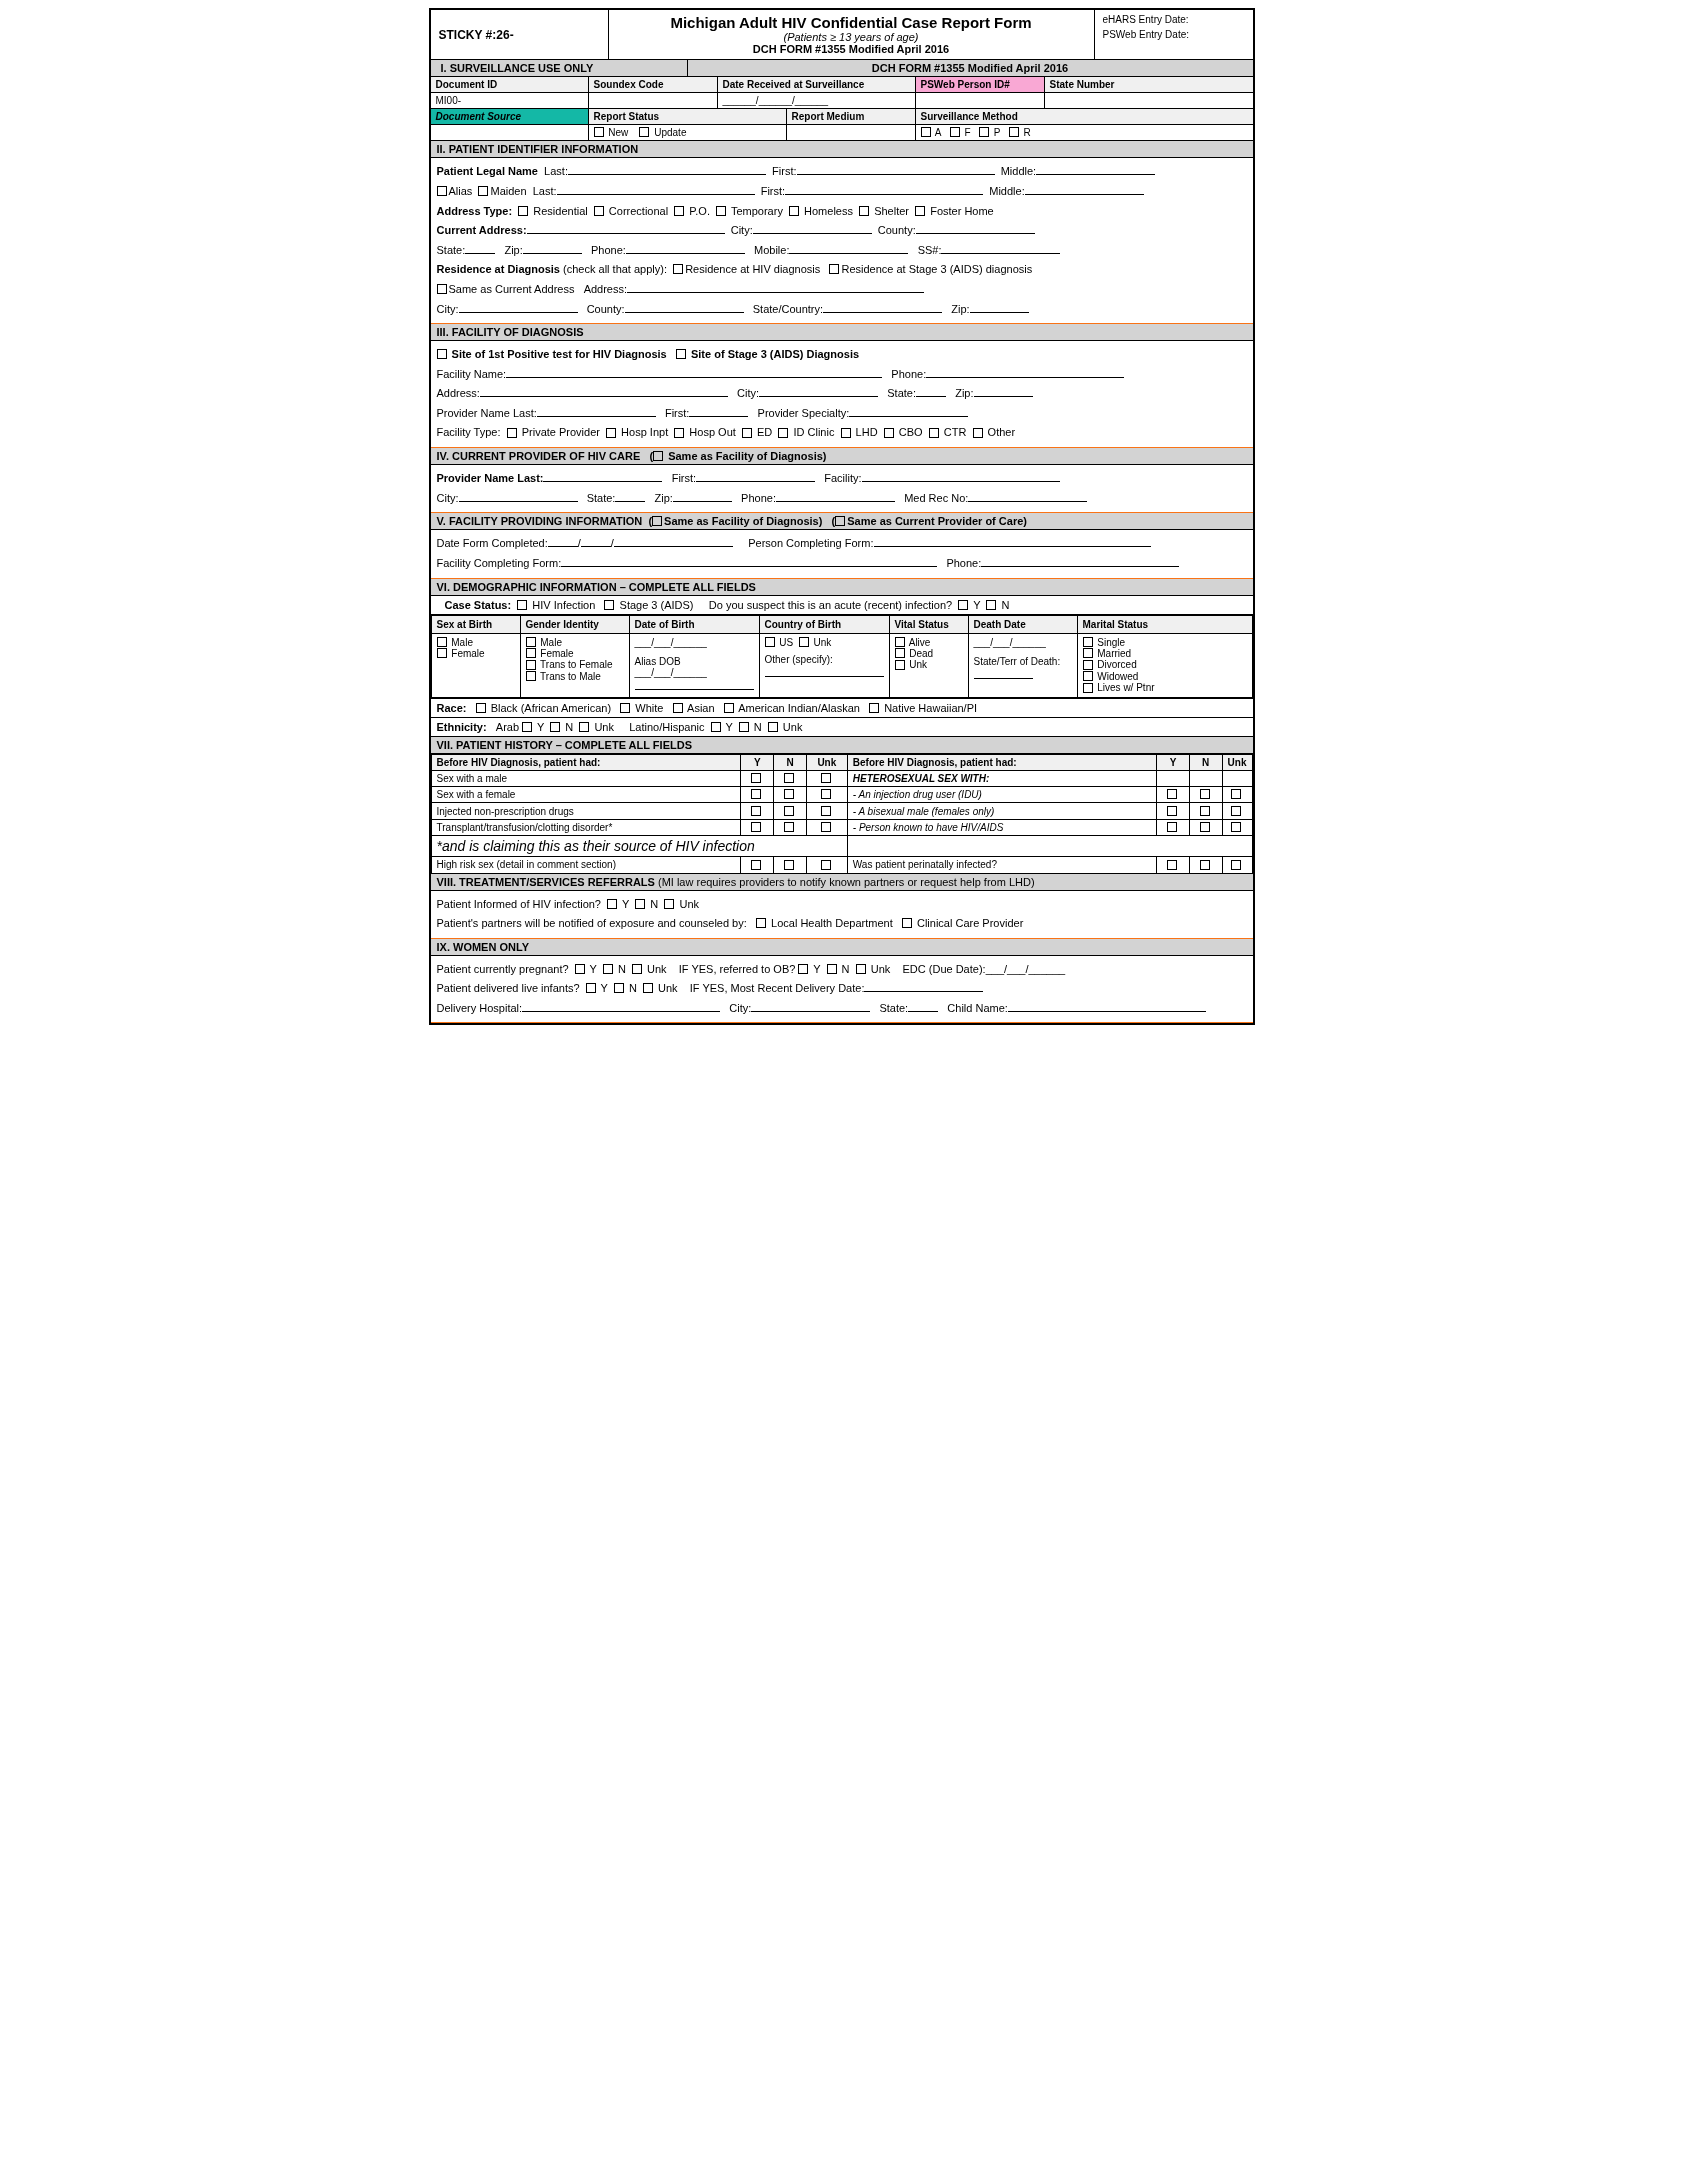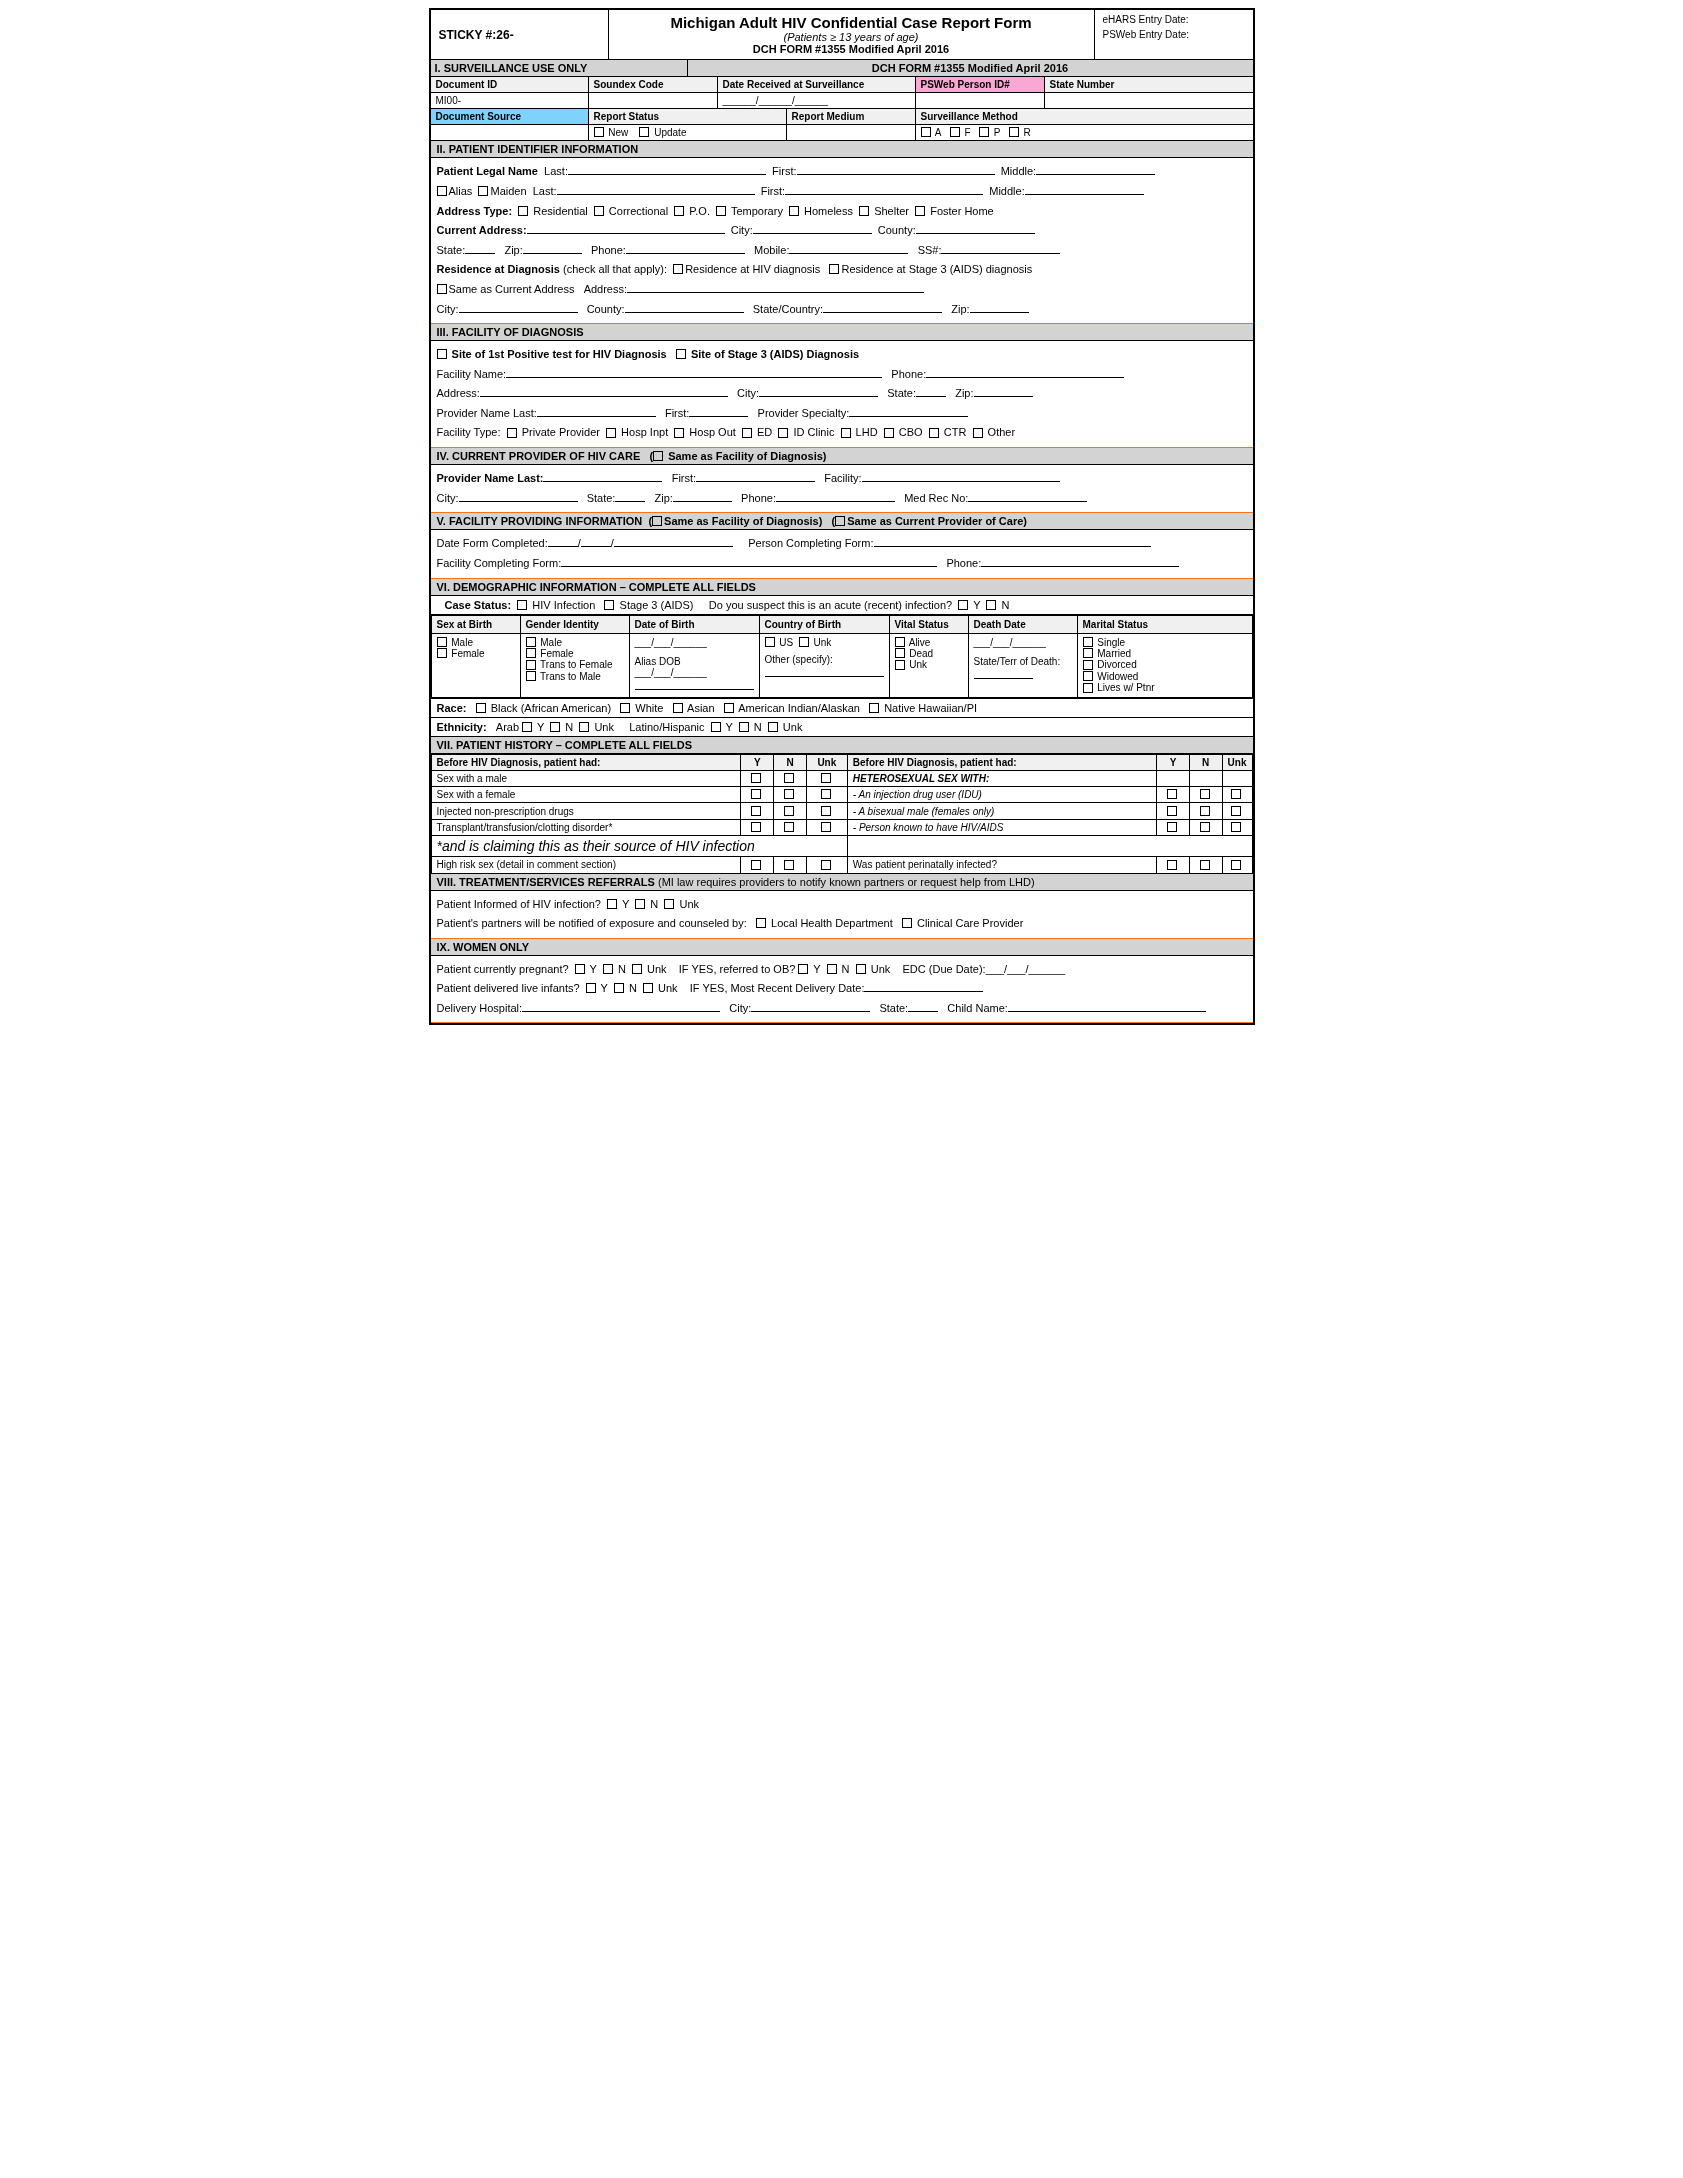--- a/index.html
+++ b/index.html
@@ -159,21 +159,21 @@
       <div class="sub-title">(Patients ≥ 13 years of age)</div>
       <div class="form-num">DCH FORM #1355 Modified April 2016</div>
     </div>
     <div class="ehars-box">
       <div>eHARS Entry Date:</div>
       <div>PSWeb Entry Date:</div>
     </div>
   </div>
 
   <div style="display:flex; border-bottom:1px solid #000;">
-    <div style="background:#d3d3d3; font-weight:bold; padding:2px 4px; font-size:11px; border-right:1px solid #000; flex:0 0 257px;">I.  SURVEILLANCE USE ONLY</div>
+    <div style="background:#d3d3d3; font-weight:bold; padding:2px 10px; font-size:11px; border-right:1px solid #000; flex:0 0 257px;">I.  SURVEILLANCE USE ONLY</div>
     <div style="flex:1; text-align:center; font-weight:bold; font-size:11px; padding:2px 6px; background:#d3d3d3;">DCH FORM #1355 Modified April 2016</div>
   </div>
 
   <div class="main-row">
     <div class="main-cell" style="flex:0 0 158px; font-weight:bold; background:#f0f0f0;">Document ID</div>
     <div class="main-cell" style="flex:0 0 129px; font-weight:bold; background:#f0f0f0;">Soundex Code</div>
     <div class="main-cell" style="flex:0 0 198px; font-weight:bold; background:#f0f0f0;">Date Received at Surveillance</div>
     <div class="main-cell" style="flex:0 0 129px; font-weight:bold; background:#f9a8d4;">PSWeb Person ID#</div>
     <div class="main-cell" style="font-weight:bold; background:#f0f0f0;">State Number</div>
   </div>
@@ -184,21 +184,21 @@
     </div>
     <div class="main-cell" style="flex:0 0 129px;"></div>
     <div class="main-cell" style="flex:0 0 198px;">
       ______/______/______
     </div>
     <div class="main-cell" style="flex:0 0 129px;"></div>
     <div class="main-cell"></div>
   </div>
 
   <div class="main-row">
-    <div class="main-cell" style="flex:0 0 158px; font-weight:bold; background:#7dd3fc;">Document Source</div>
+    <div class="main-cell" style="flex:0 0 158px; font-weight:bold; background:#14b8a6;font-style:italic;">Document Source</div>
     <div class="main-cell" style="flex:0 0 198px; font-weight:bold; background:#f0f0f0;">Report Status</div>
     <div class="main-cell" style="flex:0 0 129px; font-weight:bold; background:#f0f0f0;">Report Medium</div>
     <div class="main-cell" style="font-weight:bold; background:#f0f0f0;">Surveillance Method</div>
   </div>
 
   <div class="main-row">
     <div class="main-cell" style="flex:0 0 158px;"></div>
     <div class="main-cell" style="flex:0 0 198px;">
       <span class="checkbox"></span>
       <span>New</span>

